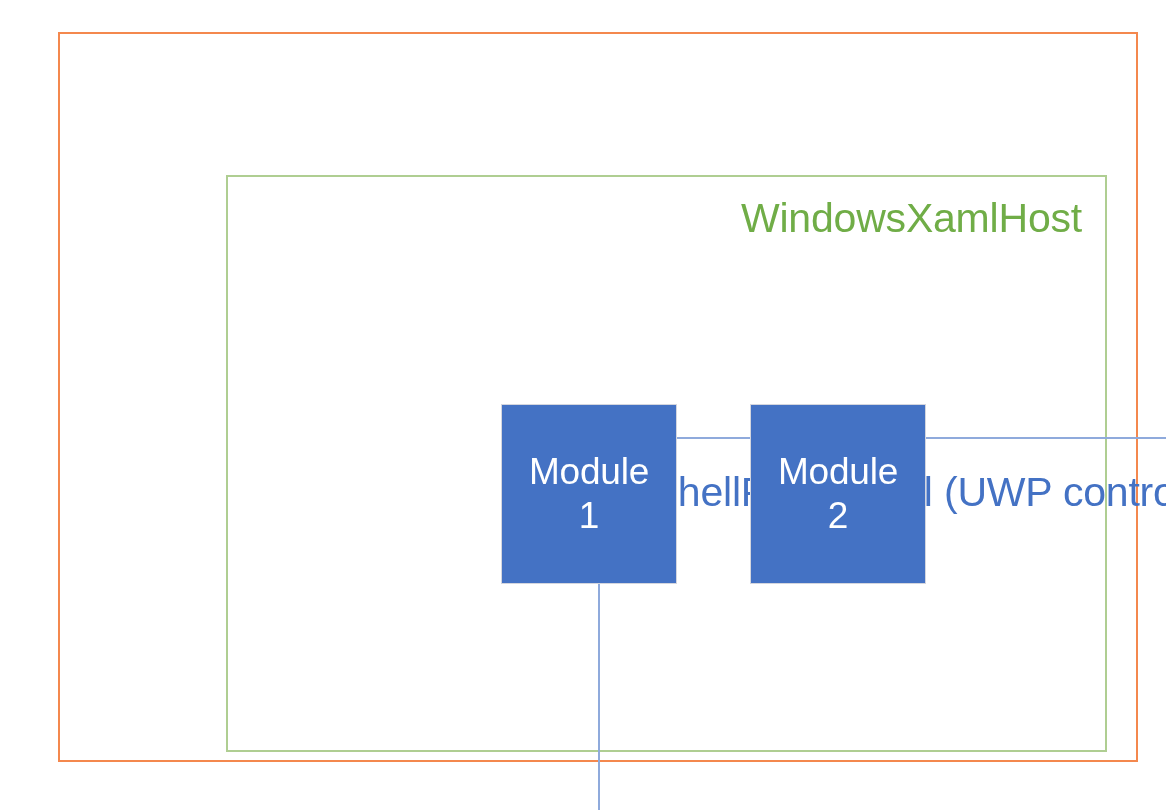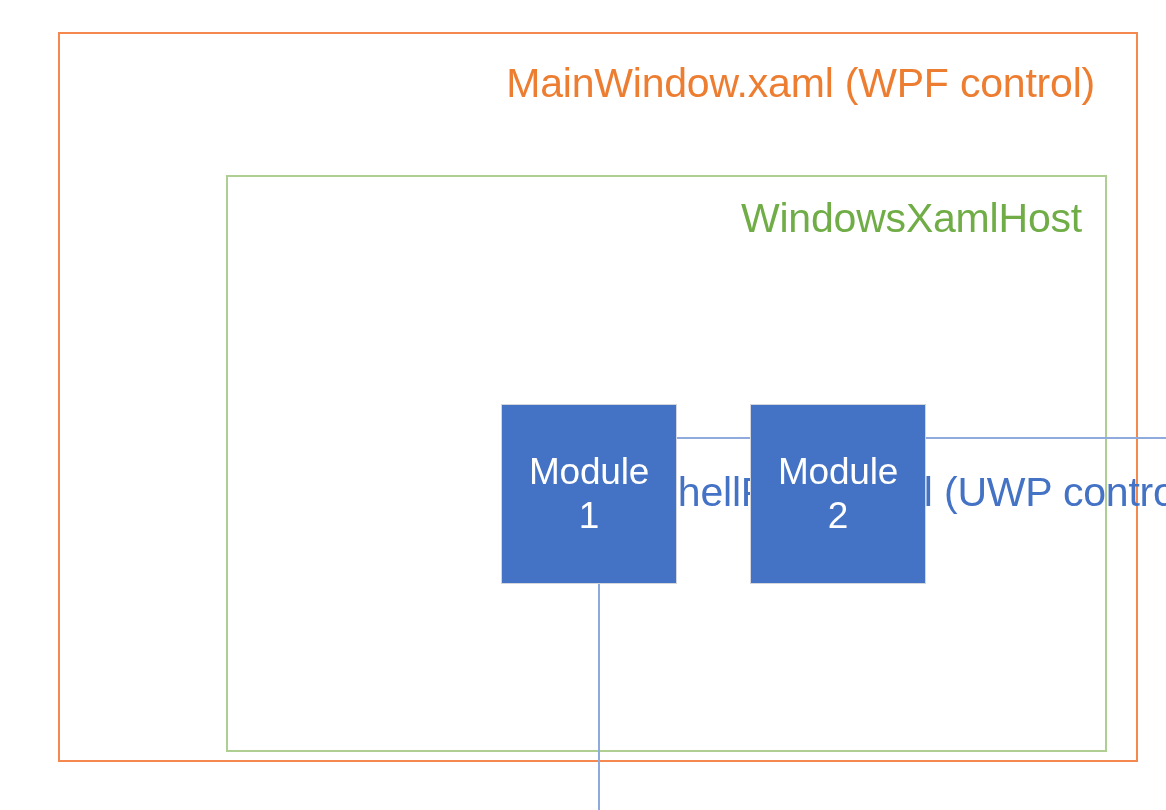--- a/index.html
+++ b/index.html
@@ -123,21 +123,20 @@
     height: 180px;
   }
 </style>
 </head>
 <body>
 
 <div id="canvas">
 
   <div class="box-wpf">
 
-    <div class="label-wpf">MainWindow.xaml (WPF control)</div>
 
     <div class="box-xamlhost">
 
       <div class="label-xamlhost">WindowsXamlHost</div>
 
       <div class="box-shellpage">
 
         <div class="label-shellpage">ShellPage.xaml (UWP control)</div>
 
       </div>

